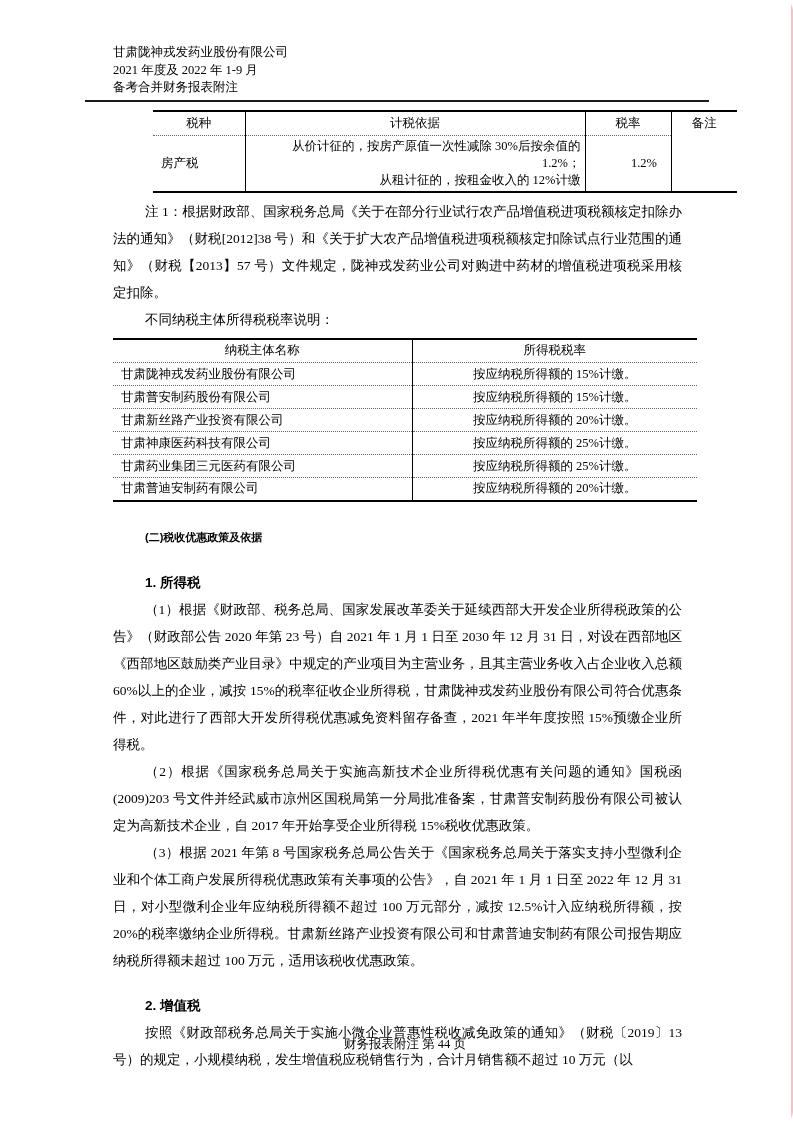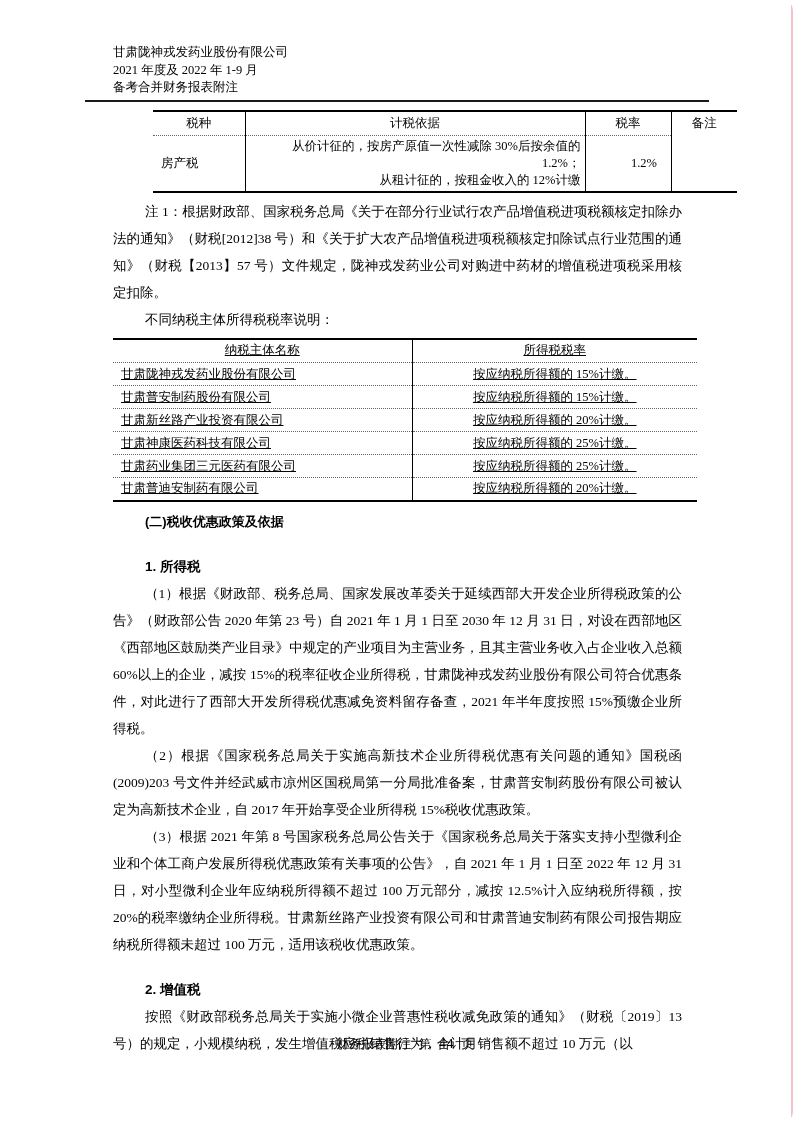--- a/index.html
+++ b/index.html
@@ -52,21 +52,20 @@
   .tax-table td.rate { text-align:center;padding-left:36px; }
   .col-type { width:92px; } .col-basis { width:340px; }
   .col-rate { width:86px; } .col-remark { width:66px; }
   
   .entity-table {
     width:584px;
     border-top:2.5px solid #000;
     border-bottom:2.5px solid #000;
     font-size:12.5px;
     margin-top:5px;
-    text-decoration:underline;
   }
   .entity-table th, .entity-table td {
     font-weight:normal;
     border-left:1px solid #000;
     border-bottom:1px dotted #666;
     height:23px; vertical-align:middle;
     padding:1px 4px;
   }
   .entity-table th:first-child, .entity-table td:first-child { border-left:none; }
   .entity-table tr:last-child td { border-bottom:none; }
@@ -77,33 +76,33 @@
   
   .body-para {
     width:569px;
     font-size:13.5px; line-height:27px;
     text-align:justify;
     text-indent:32px;
   }
   .mt-note { margin-top:5px; }
   .sec-heading {
     font-family:"Liberation Sans","DejaVu Sans",sans-serif;
-    font-size:13px; font-weight:bold;
+    font-size:11px; font-weight:bold;
     line-height:27px; text-indent:32px;
-    margin-top:6px;
+    margin-top:22px;
   }
   .sub-heading {
     font-family:"Liberation Sans","DejaVu Sans",sans-serif;
     font-size:13.5px; font-weight:bold;
     line-height:27px; text-indent:32px;
     margin-top:18px;
   }
   .page-footer {
     position:absolute; left:113px; top:1036px; width:584px;
-    text-align:center; font-size:12.5px;font-family:Liberation Mono, monospace;
+    text-align:center; font-size:12.5px;
   }
 </style>
 </head>
 <body>
 
 <div class="page">
 
   <div class="doc-header">
     <div>甘肃陇神戎发药业股份有限公司</div>
     <div>2021 年度及 2022 年 1-9 月</div>

